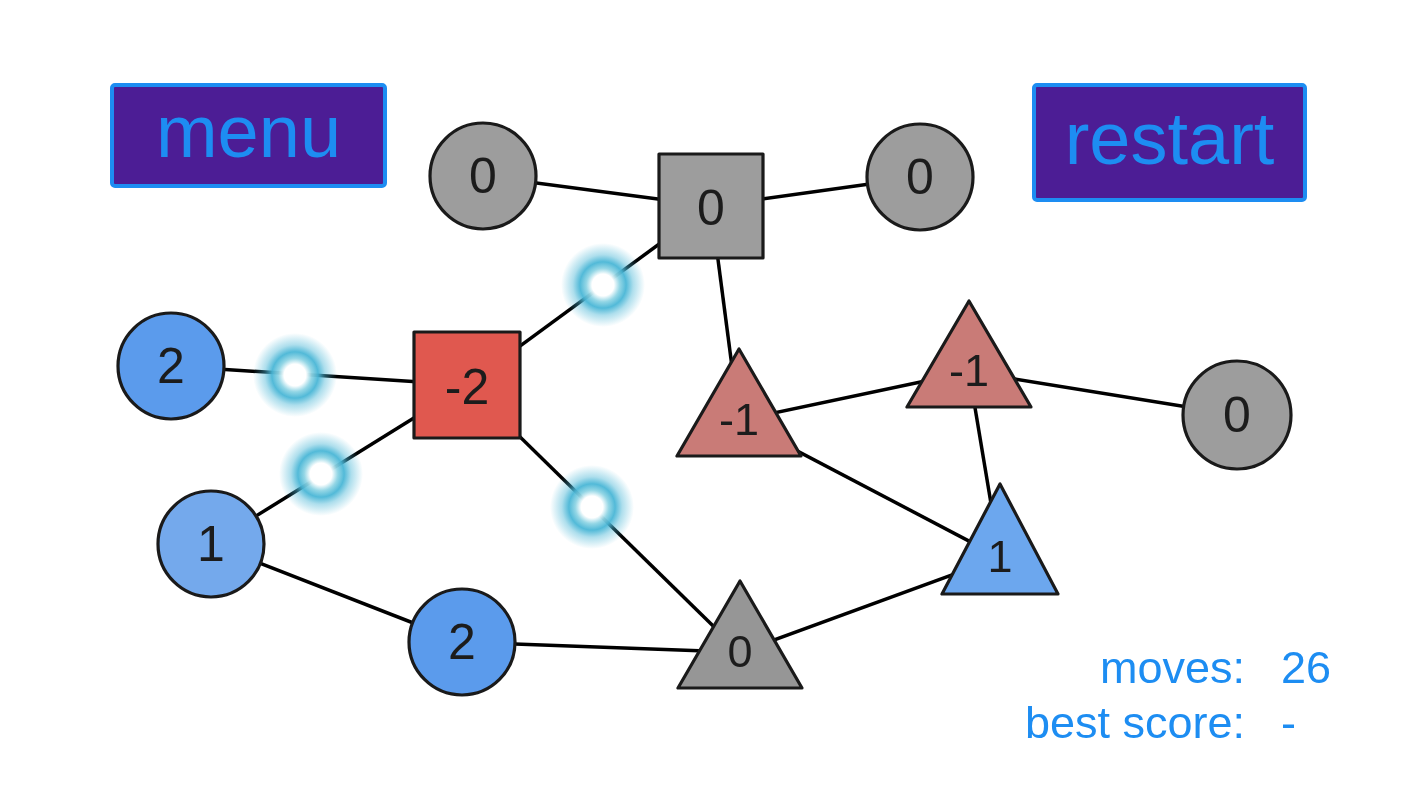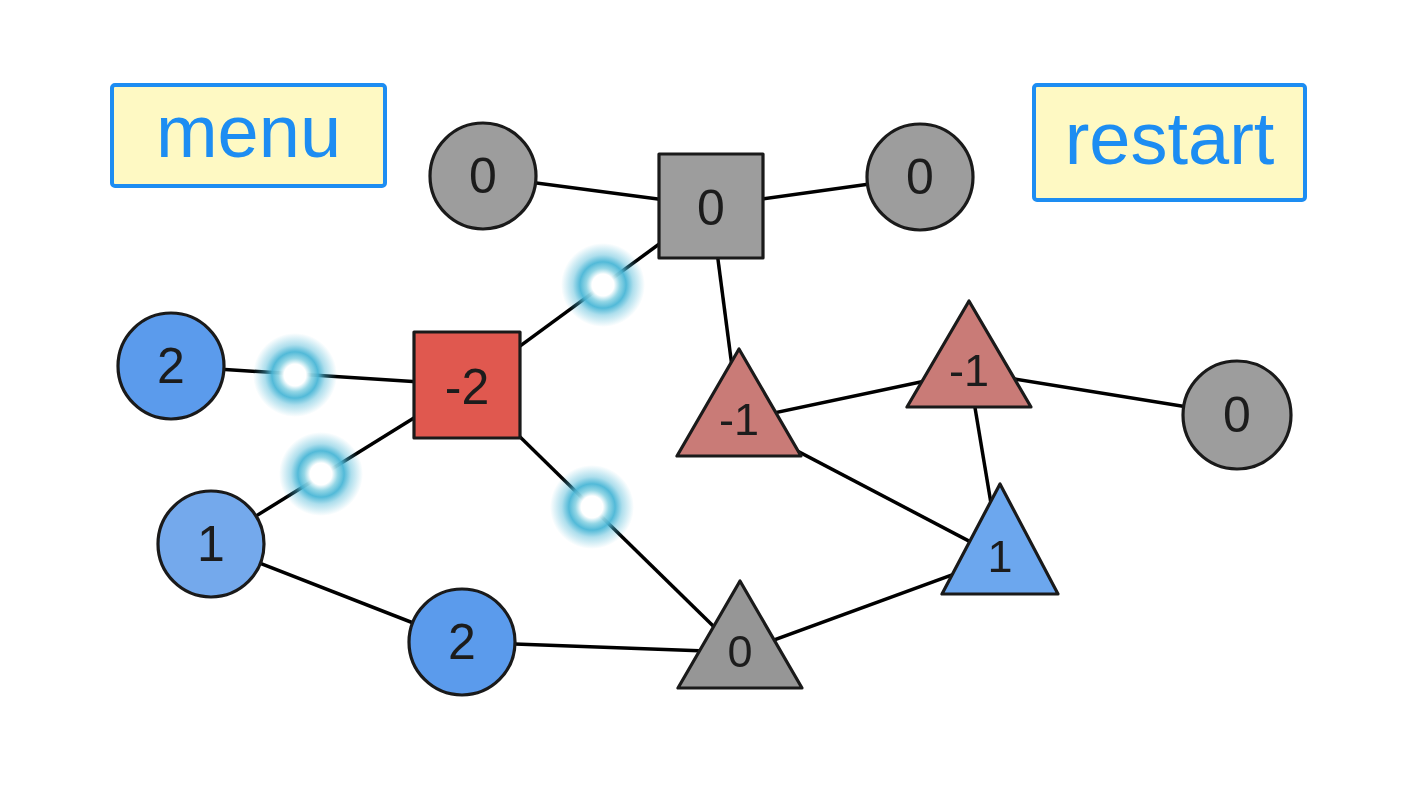--- a/index.html
+++ b/index.html
@@ -17,21 +17,21 @@
     position: absolute;
     display: flex;
     align-items: center;
     justify-content: center;
     border: 4px solid var(--accent);
     border-radius: 5px;
     color: var(--accent);
     font-size: 74px;
     font-weight: 300;
     line-height: 1;
-    background: #fef9c3;
+    background: #4c1d95;
     cursor: pointer;
     box-sizing: border-box;
     padding-bottom: 8px;
     user-select: none;
   }
   #menu-btn    { left: 110px; top: 83px;  width: 277px; height: 105px; }
   #restart-btn { left: 1032px; top: 83px; width: 275px; height: 119px; }
 
   #stats {
     position: absolute;
@@ -139,14 +139,20 @@
   </svg>
 
   <div id="menu-btn" class="game-btn">
     <span>menu</span>
   </div>
 
   <div id="restart-btn" class="game-btn">
     <span>restart</span>
   </div>
 
+  <div id="stats">
+    <span class="stat-label">moves:</span>
+    <span class="stat-value">26</span>
+    <span class="stat-label">best score:</span>
+    <span class="stat-value">-</span>
+  </div>
 
 </div>
 
 </body></html>

